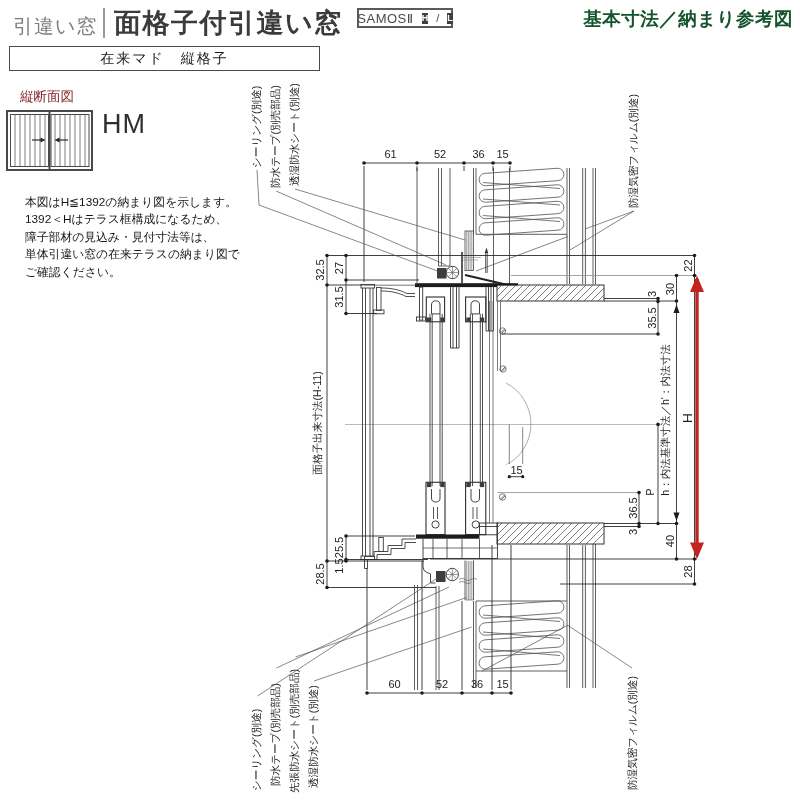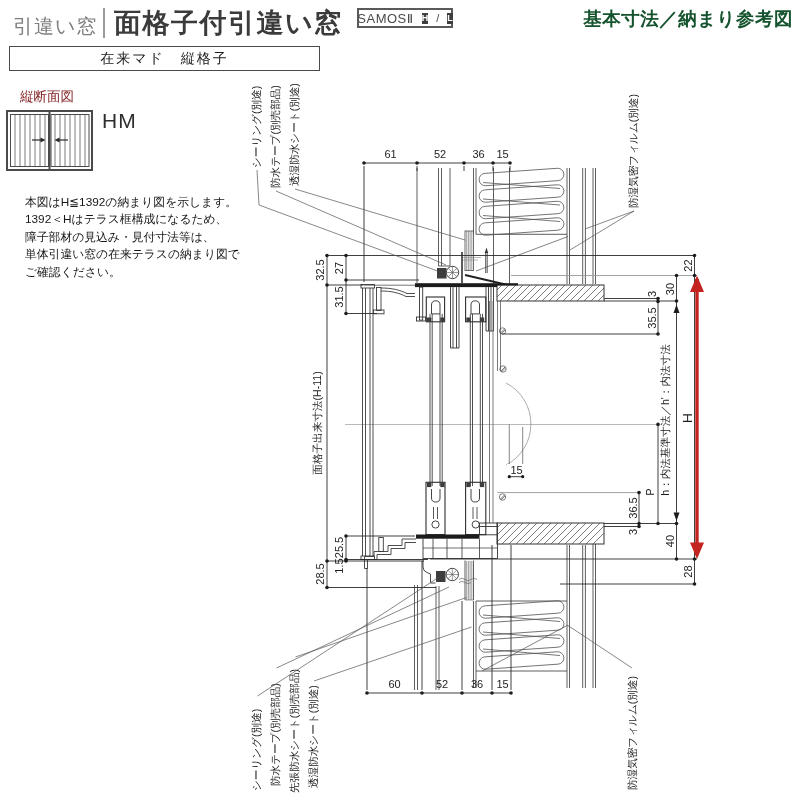--- a/index.html
+++ b/index.html
@@ -13,21 +13,21 @@
              display:flex;align-items:center;justify-content:center;gap:8px;padding:0 2px;}
   #brand-name{font-size:13px;color:#4a4a4a;letter-spacing:0.5px;white-space:nowrap;}
   .badge{display:inline-block;width:11px;height:11px;background:#3f3f3f;color:#fff;
          font-size:9px;font-weight:bold;text-align:center;line-height:11px;}
   #brand-sep{font-size:11px;color:#4a4a4a;}
   #doc-type{right:7px;top:6px;font-size:18.5px;color:#14532d;letter-spacing:0.5px;font-weight:bold;}
   #subtitle-box{left:9px;top:46px;width:309px;height:23px;border:1.5px solid #4a4a4a;
                 display:flex;align-items:center;justify-content:center;}
   #subtitle-box span{font-size:14px;color:#1c1c1c;letter-spacing:2px;}
   #section-label{left:20px;top:88px;font-size:13.5px;color:#7f1d1d;}
-  #icon-code{left:102px;top:109px;font-size:21px;color:#2e2e2e;letter-spacing:1px;}
+  #icon-code{left:102px;top:109px;font-size:27px;color:#2e2e2e;letter-spacing:1px;}
   #note-text{left:5px;top:194px;font-size:11.8px;line-height:17.4px;color:#161616;width:220px;margin-left:20px;}
   svg text{font-family:"Liberation Sans","DejaVu Sans",sans-serif;fill:#1c1c1c;}
   .dimtxt{font-size:11px;}
   .callout{font-size:10.6px;}
 </style>
 </head>
 <body>
 
 <div class="abs" id="cat-label">引違い窓</div>
 <div class="abs" id="title-divider"></div>

